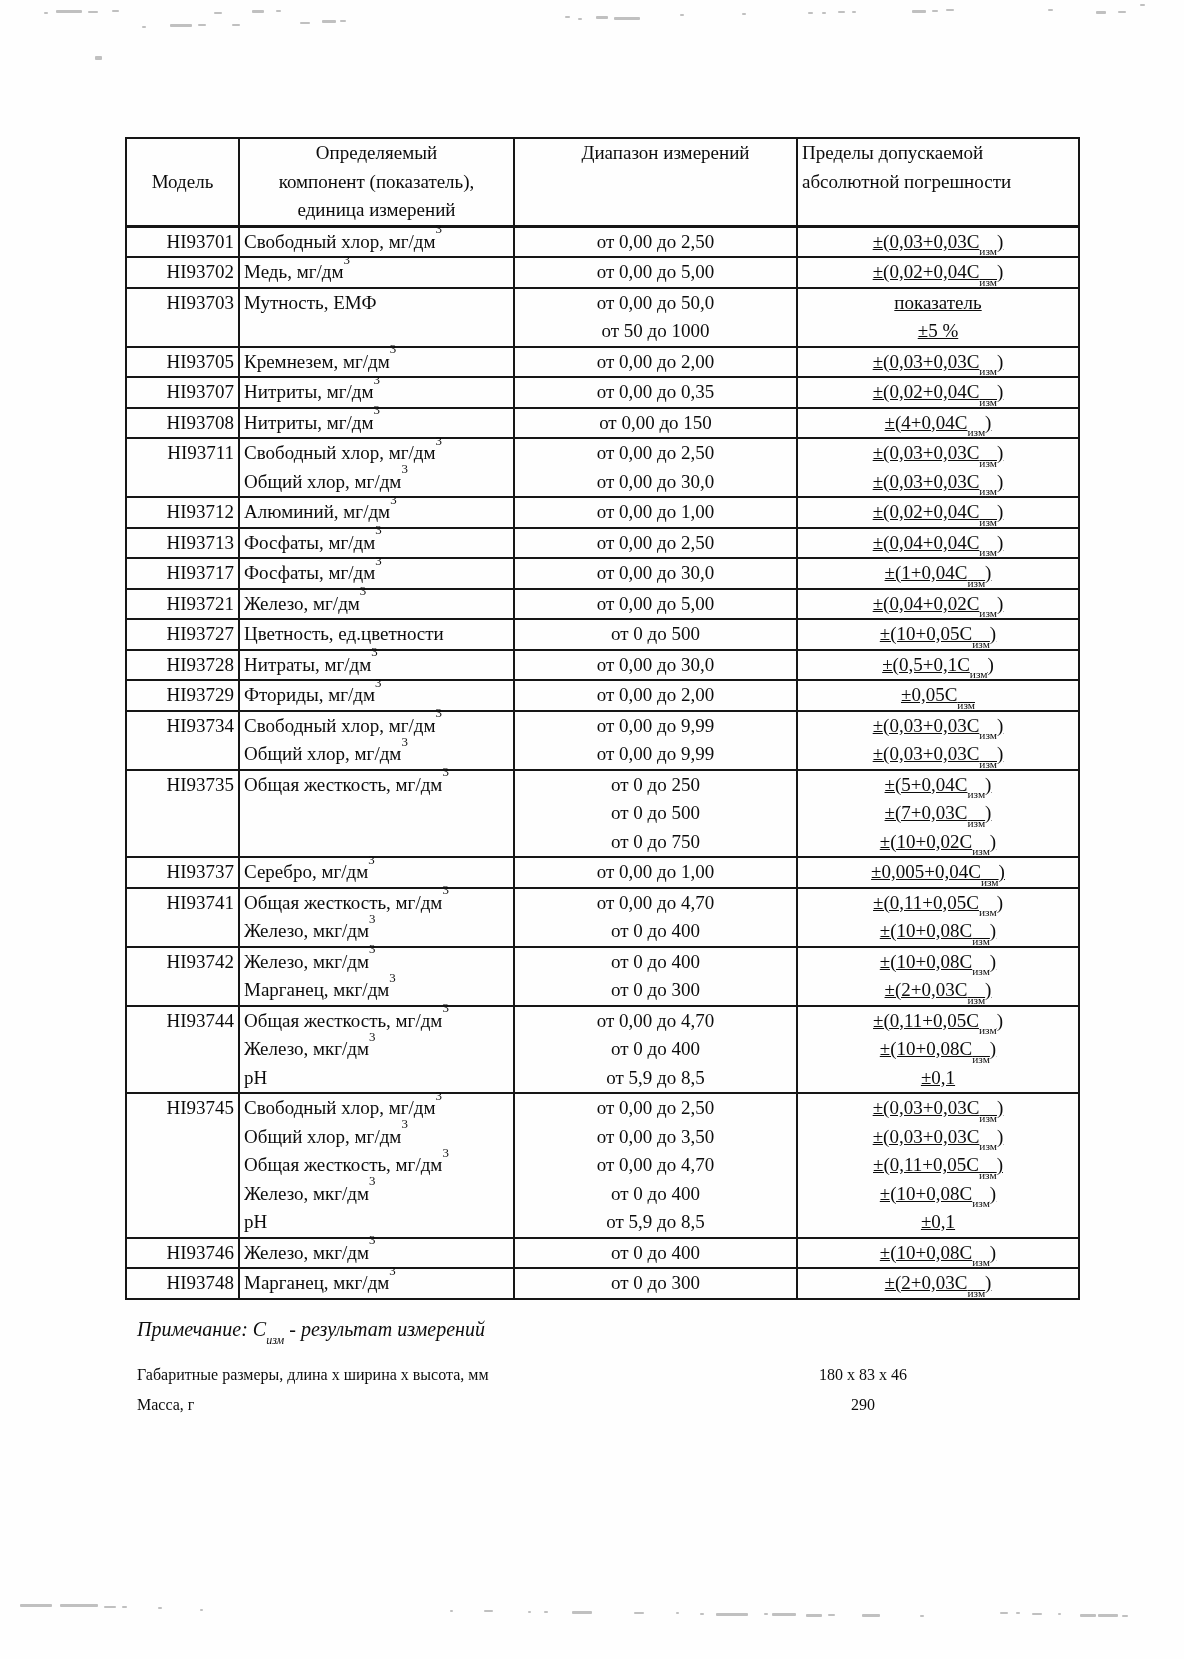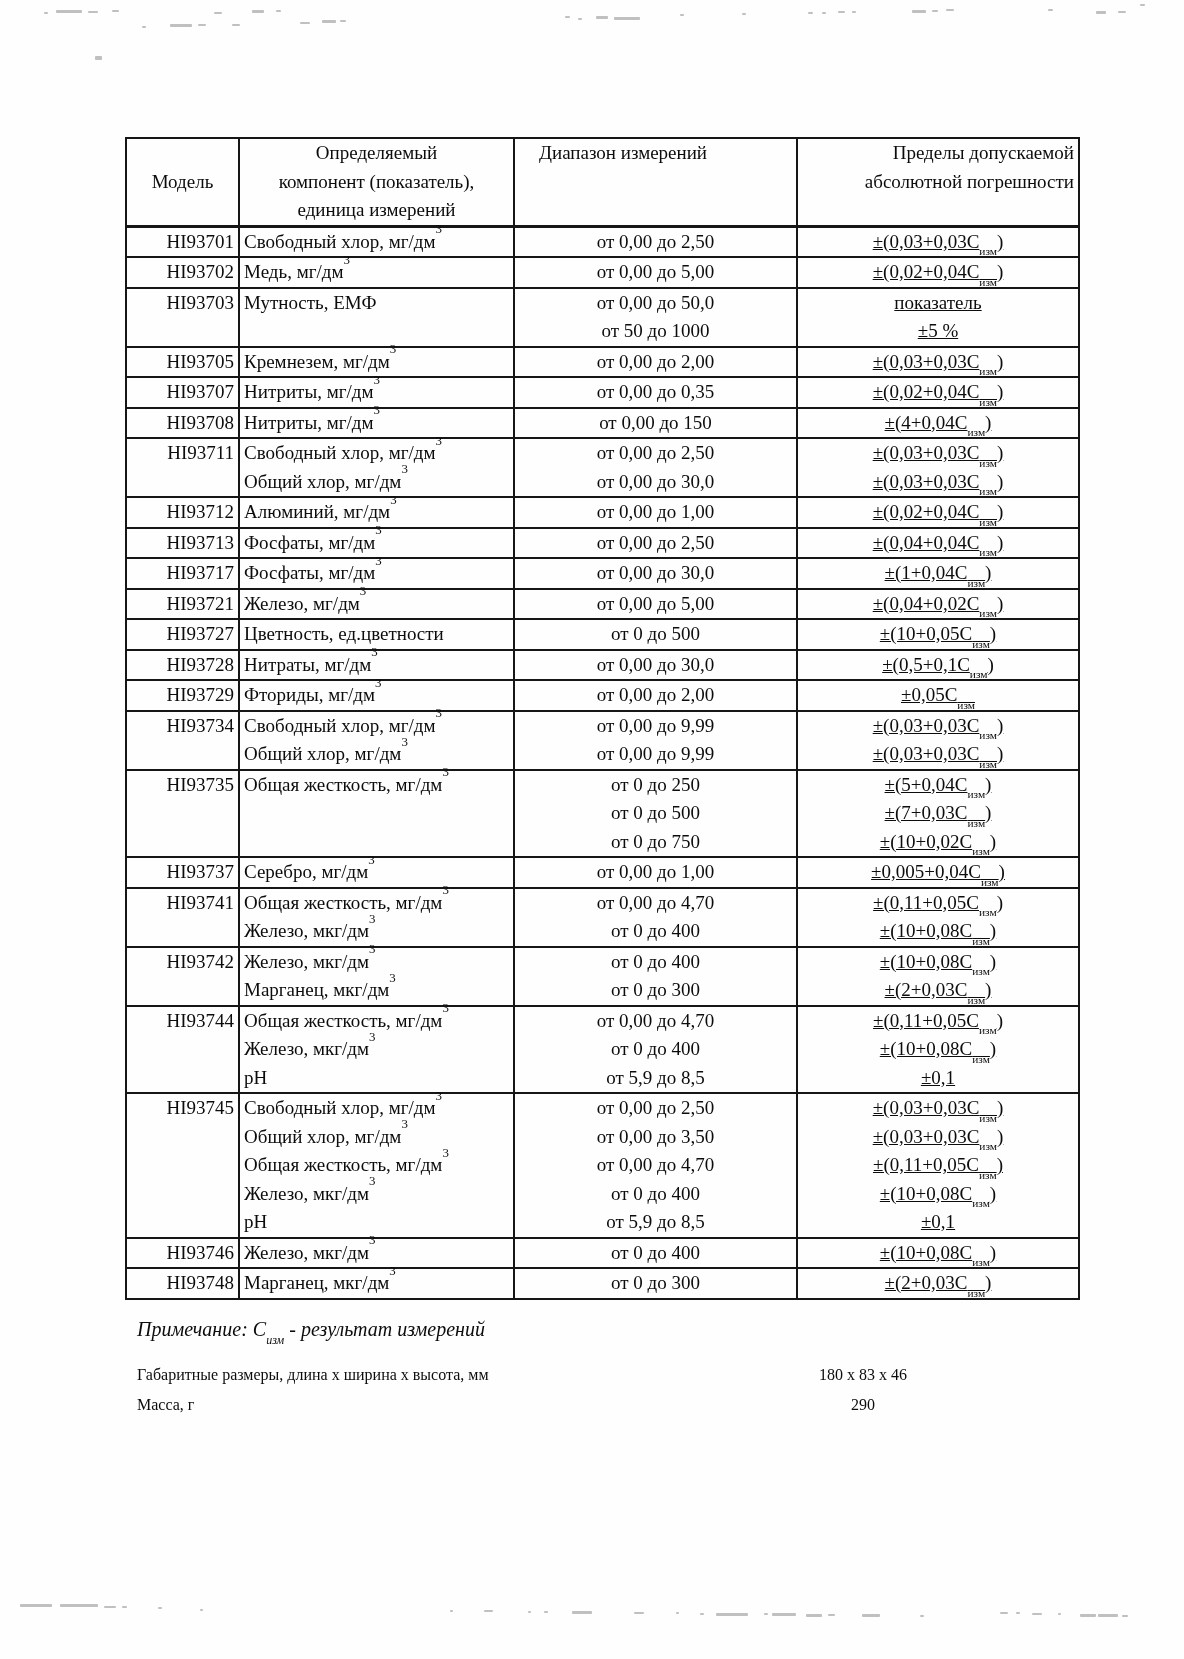--- a/index.html
+++ b/index.html
@@ -28,22 +28,22 @@
 
   table.spec th, table.spec td {
     border: 2px solid #161616;
     padding: 0 4px;
     font-weight: normal;
     vertical-align: top;
   }
   table.spec tr.hdr th { border-bottom-width: 3px; }
   table.spec th.h-model { vertical-align: middle; text-align: center; }
   table.spec th.h-comp  { text-align: center; }
-  table.spec th.h-range { text-align: left; padding-left: 24px; }
-  table.spec th.h-err   { text-align: right; }
+  table.spec th.h-range { text-align: center; padding-left: 24px; }
+  table.spec th.h-err   { text-align: left; }
 
   .line, .hline {
     height: 28.5px; line-height: 28.5px;
     white-space: nowrap; overflow: visible;
   }
   td.model-cell { text-align: right; }
   td.component-cell { text-align: left; padding-left: 9px; }
   td.range-cell { text-align: center; }
   td.error-cell { text-align: center; text-decoration: underline; }
 

